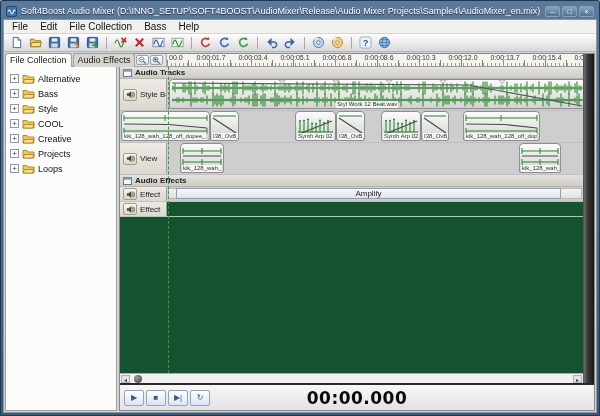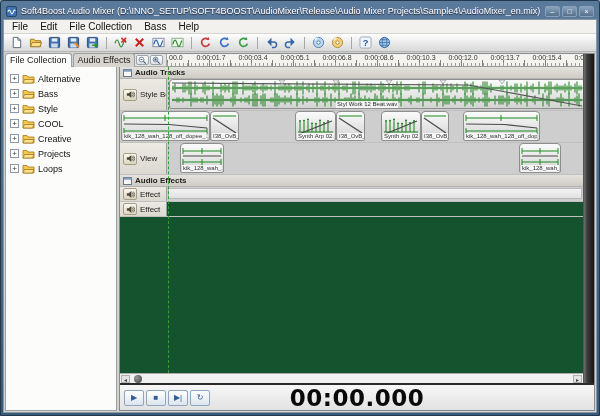--- a/index.html
+++ b/index.html
@@ -64,21 +64,21 @@
   .playhead{position:absolute;left:48px;top:0;bottom:0;width:0;border-left:1px dashed #2fa32f;z-index:5;}
 
   .vscroll{width:11px;flex:0 0 auto;background:linear-gradient(90deg,#6e6e6e 0%,#3a3a3a 35%,#161616 100%);border-left:1px solid #555;}
   .hscroll{height:10px;flex:0 0 auto;display:flex;align-items:center;background:#f1f1f1;border-top:1px solid #aaa;position:relative;padding:0 1px;}
   .hs-arrow{width:9px;height:8px;font-size:5px;line-height:8px;text-align:center;color:#444;background:#e3e3e3;border:1px solid #b0b0b0;flex:0 0 auto;}
   .hs-right{margin-left:auto;}
   .hs-thumb{position:absolute;left:14px;top:1px;width:8px;height:8px;border-radius:50%;background:radial-gradient(circle at 35% 35%,#9a9a9a,#3c3c3c);}
 
   .transport{height:27px;flex:0 0 auto;background:linear-gradient(#f7f7f7,#e2e2e2);border-top:2px solid #2a2a2a;display:flex;align-items:center;position:relative;padding-left:4px;gap:2px;}
   .pbtn{width:20px;height:16px;border:1px solid #8fa5bd;border-radius:2px;background:linear-gradient(#ffffff,#dce4ee);color:#2e5f94;font-size:8px;display:flex;align-items:center;justify-content:center;z-index:2;}
-  .time{position:absolute;left:0;right:0;text-align:center;font-size:23px;font-weight:bold;color:#0a0a0a;font-family:"DejaVu Sans",sans-serif;letter-spacing:.5px;}
+  .time{position:absolute;left:0;right:0;text-align:center;font-size:17px;font-weight:bold;color:#0a0a0a;font-family:"DejaVu Sans",sans-serif;letter-spacing:.5px;}
 </style>
 </head>
 <body>
 
 <div class="window">
   <div class="titlebar">
     <span class="ticon">
         <svg viewBox="0 0 12 12" xmlns="http://www.w3.org/2000/svg">
           <rect x="0.5" y="0.5" width="11" height="11" rx="2" fill="#3f72b0" stroke="#1e3d66"></rect>
           <path d="M2 6.5c1-3 2-3 3 0s2 3 3 0 1.5-2 2-1" stroke="#fff" fill="none" stroke-width="1.1"></path>
@@ -540,20 +540,21 @@
                     <span class="spk-btn">
                       <svg viewBox="0 0 10 10" xmlns="http://www.w3.org/2000/svg">
                         <path d="M1 3.5h2L6 1v8L3 6.5H1z" fill="#4a4a3a"></path>
                         <path d="M7 2.8q2 2.2 0 4.4M8.3 1.8q2.8 3.2 0 6.4" stroke="#4a4a3a" fill="none" stroke-width="0.9"></path>
                       </svg>
                     </span>
                     <span class="row-name">Effect</span>
                   </div>
                   <div class="lane effect-lane">
                     <div class="effect-strip"></div>
+                    <div class="effect-bar" style="left: 9px; width: 385px;">Amplify</div>
                   </div>
                 </div>
                 <div class="effect-row">
                   <div class="row-label">
                     <span class="spk-btn">
                       <svg viewBox="0 0 10 10" xmlns="http://www.w3.org/2000/svg">
                         <path d="M1 3.5h2L6 1v8L3 6.5H1z" fill="#4a4a3a"></path>
                         <path d="M7 2.8q2 2.2 0 4.4M8.3 1.8q2.8 3.2 0 6.4" stroke="#4a4a3a" fill="none" stroke-width="0.9"></path>
                       </svg>
                     </span>

